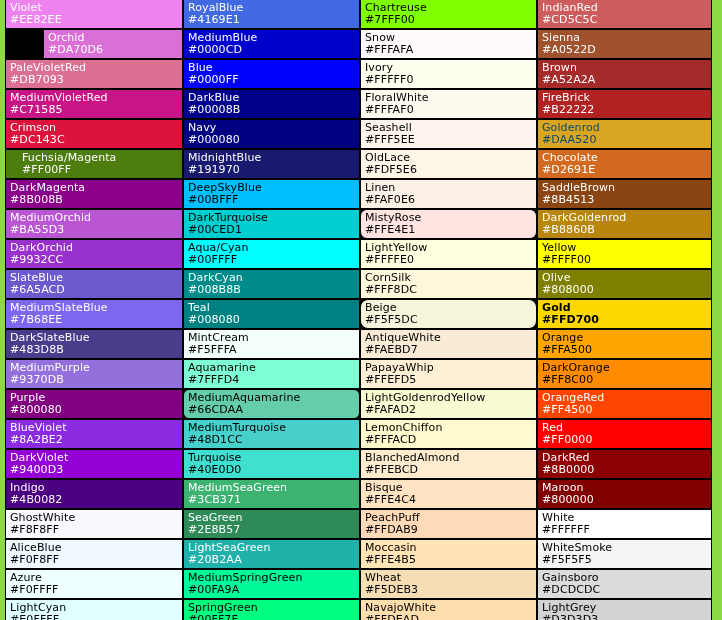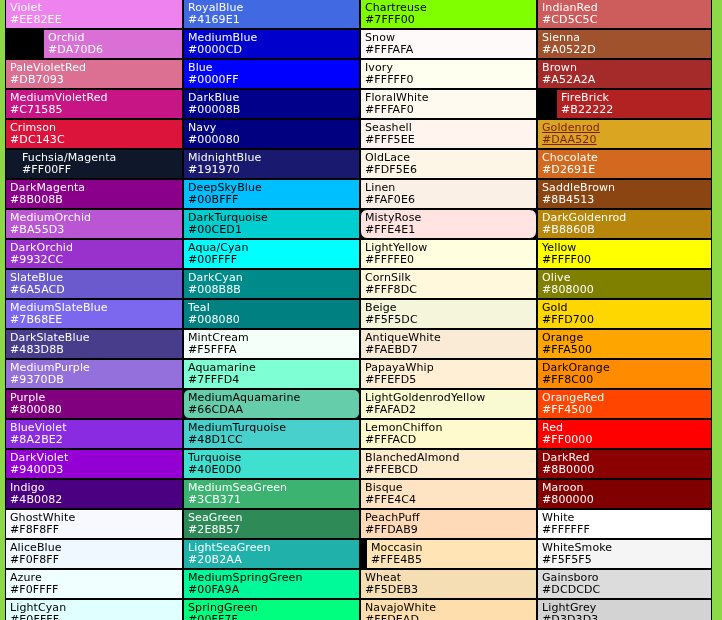--- a/index.html
+++ b/index.html
@@ -107,41 +107,41 @@
         <span class="hx">#C71585</span>
       </div>
       <div class="cell" style="background: rgb(0, 0, 139); color: rgb(255, 255, 255);">
         <span class="nm">DarkBlue</span>
         <span class="hx">#00008B</span>
       </div>
       <div class="cell" style="background: rgb(255, 250, 240); color: rgb(0, 0, 0);">
         <span class="nm">FloralWhite</span>
         <span class="hx">#FFFAF0</span>
       </div>
-      <div class="cell" style="background: rgb(178, 34, 34); color: rgb(255, 255, 255); margin-left: 19px;">
+      <div class="cell" style="background: rgb(178, 34, 34); color: rgb(255, 255, 255);">
         <span class="nm">FireBrick</span>
         <span class="hx">#B22222</span>
       </div>
       <div class="cell" style="background: rgb(220, 20, 60); color: rgb(255, 255, 255);">
         <span class="nm">Crimson</span>
         <span class="hx">#DC143C</span>
       </div>
       <div class="cell" style="background: rgb(0, 0, 128); color: rgb(255, 255, 255);">
         <span class="nm">Navy</span>
         <span class="hx">#000080</span>
       </div>
       <div class="cell" style="background: rgb(255, 245, 238); color: rgb(0, 0, 0);">
         <span class="nm">Seashell</span>
         <span class="hx">#FFF5EE</span>
       </div>
-      <div class="cell" style="background: rgb(218, 165, 32); color: #7f1d1d; text-decoration: underline;">
+      <div class="cell" style="background: rgb(218, 165, 32); color: #0c4a6e;">
         <span class="nm">Goldenrod</span>
         <span class="hx">#DAA520</span>
       </div>
-      <div class="cell" style="background: #0f172a; color: rgb(255, 255, 255); padding-left: 16px;">
+      <div class="cell" style="background: #4d7c0f; color: rgb(255, 255, 255); padding-left: 16px;">
         <span class="nm">Fuchsia/Magenta</span>
         <span class="hx">#FF00FF</span>
       </div>
       <div class="cell" style="background: rgb(25, 25, 112); color: rgb(255, 255, 255);">
         <span class="nm">MidnightBlue</span>
         <span class="hx">#191970</span>
       </div>
       <div class="cell" style="background: rgb(253, 245, 230); color: rgb(0, 0, 0);">
         <span class="nm">OldLace</span>
         <span class="hx">#FDF5E6</span>
@@ -215,25 +215,25 @@
         <span class="hx">#808000</span>
       </div>
       <div class="cell" style="background: rgb(123, 104, 238); color: rgb(255, 255, 255);">
         <span class="nm">MediumSlateBlue</span>
         <span class="hx">#7B68EE</span>
       </div>
       <div class="cell" style="background: rgb(0, 128, 128); color: rgb(255, 255, 255);">
         <span class="nm">Teal</span>
         <span class="hx">#008080</span>
       </div>
-      <div class="cell" style="background: rgb(245, 245, 220); color: rgb(0, 0, 0);">
+      <div class="cell" style="background: rgb(245, 245, 220); color: rgb(0, 0, 0); border-radius: 8px;">
         <span class="nm">Beige</span>
         <span class="hx">#F5F5DC</span>
       </div>
-      <div class="cell" style="background: rgb(255, 215, 0); color: rgb(0, 0, 0);">
+      <div class="cell" style="background: rgb(255, 215, 0); color: rgb(0, 0, 0); font-weight: bold;">
         <span class="nm">Gold</span>
         <span class="hx">#FFD700</span>
       </div>
       <div class="cell" style="background: rgb(72, 61, 139); color: rgb(255, 255, 255);">
         <span class="nm">DarkSlateBlue</span>
         <span class="hx">#483D8B</span>
       </div>
       <div class="cell" style="background: rgb(245, 255, 250); color: rgb(0, 0, 0);">
         <span class="nm">MintCream</span>
         <span class="hx">#F5FFFA</span>
@@ -343,21 +343,21 @@
         <span class="hx">#FFFFFF</span>
       </div>
       <div class="cell" style="background: rgb(240, 248, 255); color: rgb(0, 0, 0);">
         <span class="nm">AliceBlue</span>
         <span class="hx">#F0F8FF</span>
       </div>
       <div class="cell" style="background: rgb(32, 178, 170); color: rgb(255, 255, 255);">
         <span class="nm">LightSeaGreen</span>
         <span class="hx">#20B2AA</span>
       </div>
-      <div class="cell" style="background: rgb(255, 228, 181); color: rgb(0, 0, 0); margin-left: 6px;">
+      <div class="cell" style="background: rgb(255, 228, 181); color: rgb(0, 0, 0);">
         <span class="nm">Moccasin</span>
         <span class="hx">#FFE4B5</span>
       </div>
       <div class="cell" style="background: rgb(245, 245, 245); color: rgb(0, 0, 0);">
         <span class="nm">WhiteSmoke</span>
         <span class="hx">#F5F5F5</span>
       </div>
       <div class="cell" style="background: rgb(240, 255, 255); color: rgb(0, 0, 0);">
         <span class="nm">Azure</span>
         <span class="hx">#F0FFFF</span>

